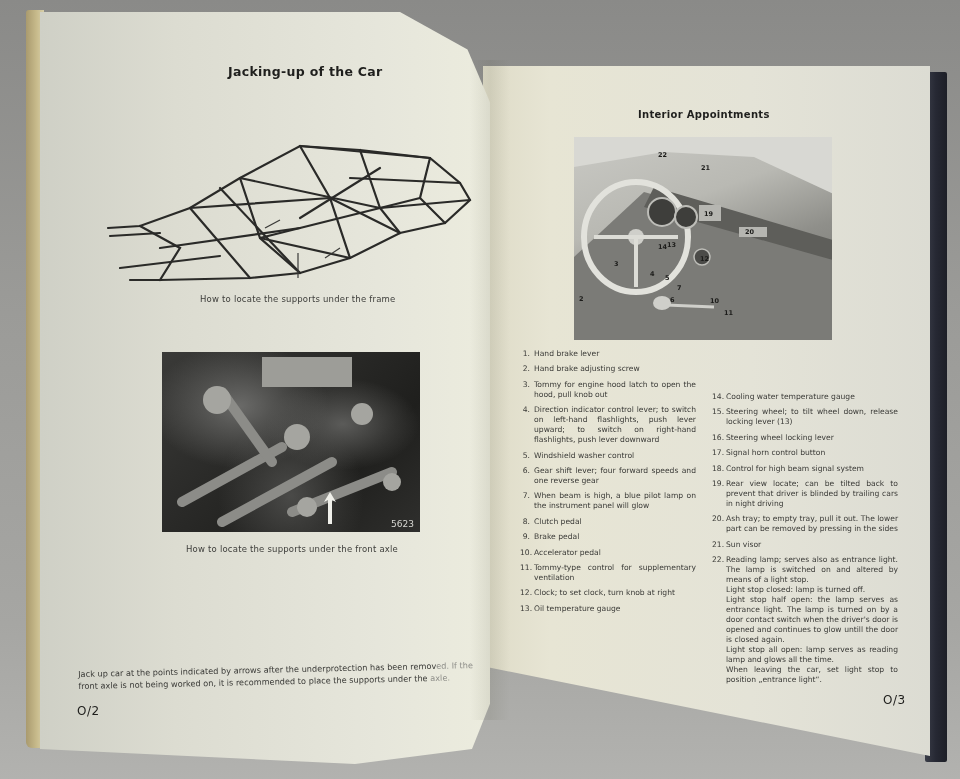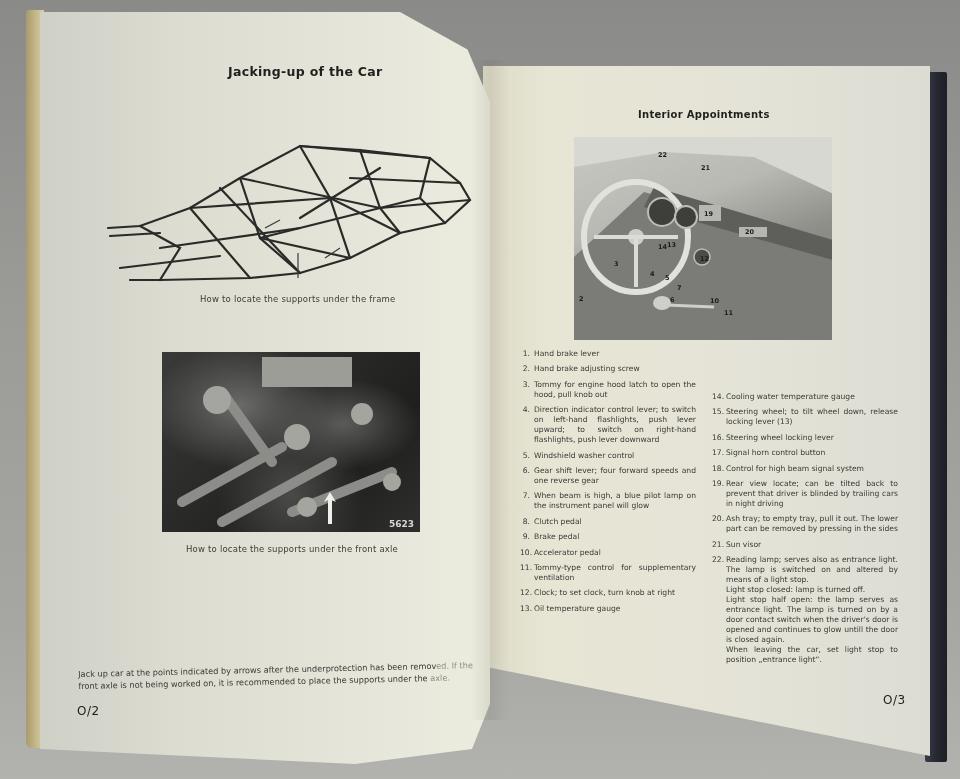--- a/index.html
+++ b/index.html
@@ -65,21 +65,21 @@
     position: absolute; left: 162px; top: 352px; width: 258px; height: 180px;
     background:
       radial-gradient(ellipse at 30% 30%, #6a6a68 0%, transparent 35%),
       radial-gradient(ellipse at 70% 40%, #5b5b59 0%, transparent 30%),
       radial-gradient(ellipse at 50% 80%, #4a4a48 0%, transparent 40%),
       linear-gradient(135deg, #3a3a38 0%, #2a2a28 40%, #1f1f1d 70%, #2f2f2d 100%);
     overflow: hidden;
   }
   .photo-axle svg, .photo-dash svg { position: absolute; inset: 0; }
   .photo-id {
-    position: absolute; right: 6px; bottom: 3px; font-size: 9px; color: #d7d7d2; font-family: "DejaVu Sans", sans-serif; font-weight: bold;
+    position: absolute; right: 6px; bottom: 3px; font-size: 9px; color: #d7d7d2; font-family: "DejaVu Sans", sans-serif;
   }
 
   
   .photo-dash {
     position: absolute; left: 574px; top: 137px; width: 258px; height: 203px;
     background: linear-gradient(160deg, #c9c9c4 0%, #b9b9b3 35%, #8f8f8a 60%, #6f6f6b 100%);
     overflow: hidden;
   }
   .callout {
     position: absolute; font-size: 6.5px; color: #1c1c1a; font-weight: bold;
@@ -344,19 +344,20 @@
         <div class="txt">
           <span>Sun visor</span>
         </div>
       </div>
       <div class="item">
         <span class="num">22.</span>
         <div class="txt">
           <span>Reading lamp; serves also as entrance light. The lamp is switched on and altered by means of a light stop.</span>
           <span>Light stop closed: lamp is turned off.</span>
           <span>Light stop half open: the lamp serves as entrance light. The lamp is turned on by a door contact switch when the driver's door is opened and continues to glow untill the door is closed again.</span>
+          <span>Light stop all open: lamp serves as reading lamp and glows all the time.</span>
           <span>When leaving the car, set light stop to position „entrance light“.</span>
         </div>
       </div>
     </div>
 
   <div class="page-num pn-right">O/3</div>
 </div>
 
 </body></html>

